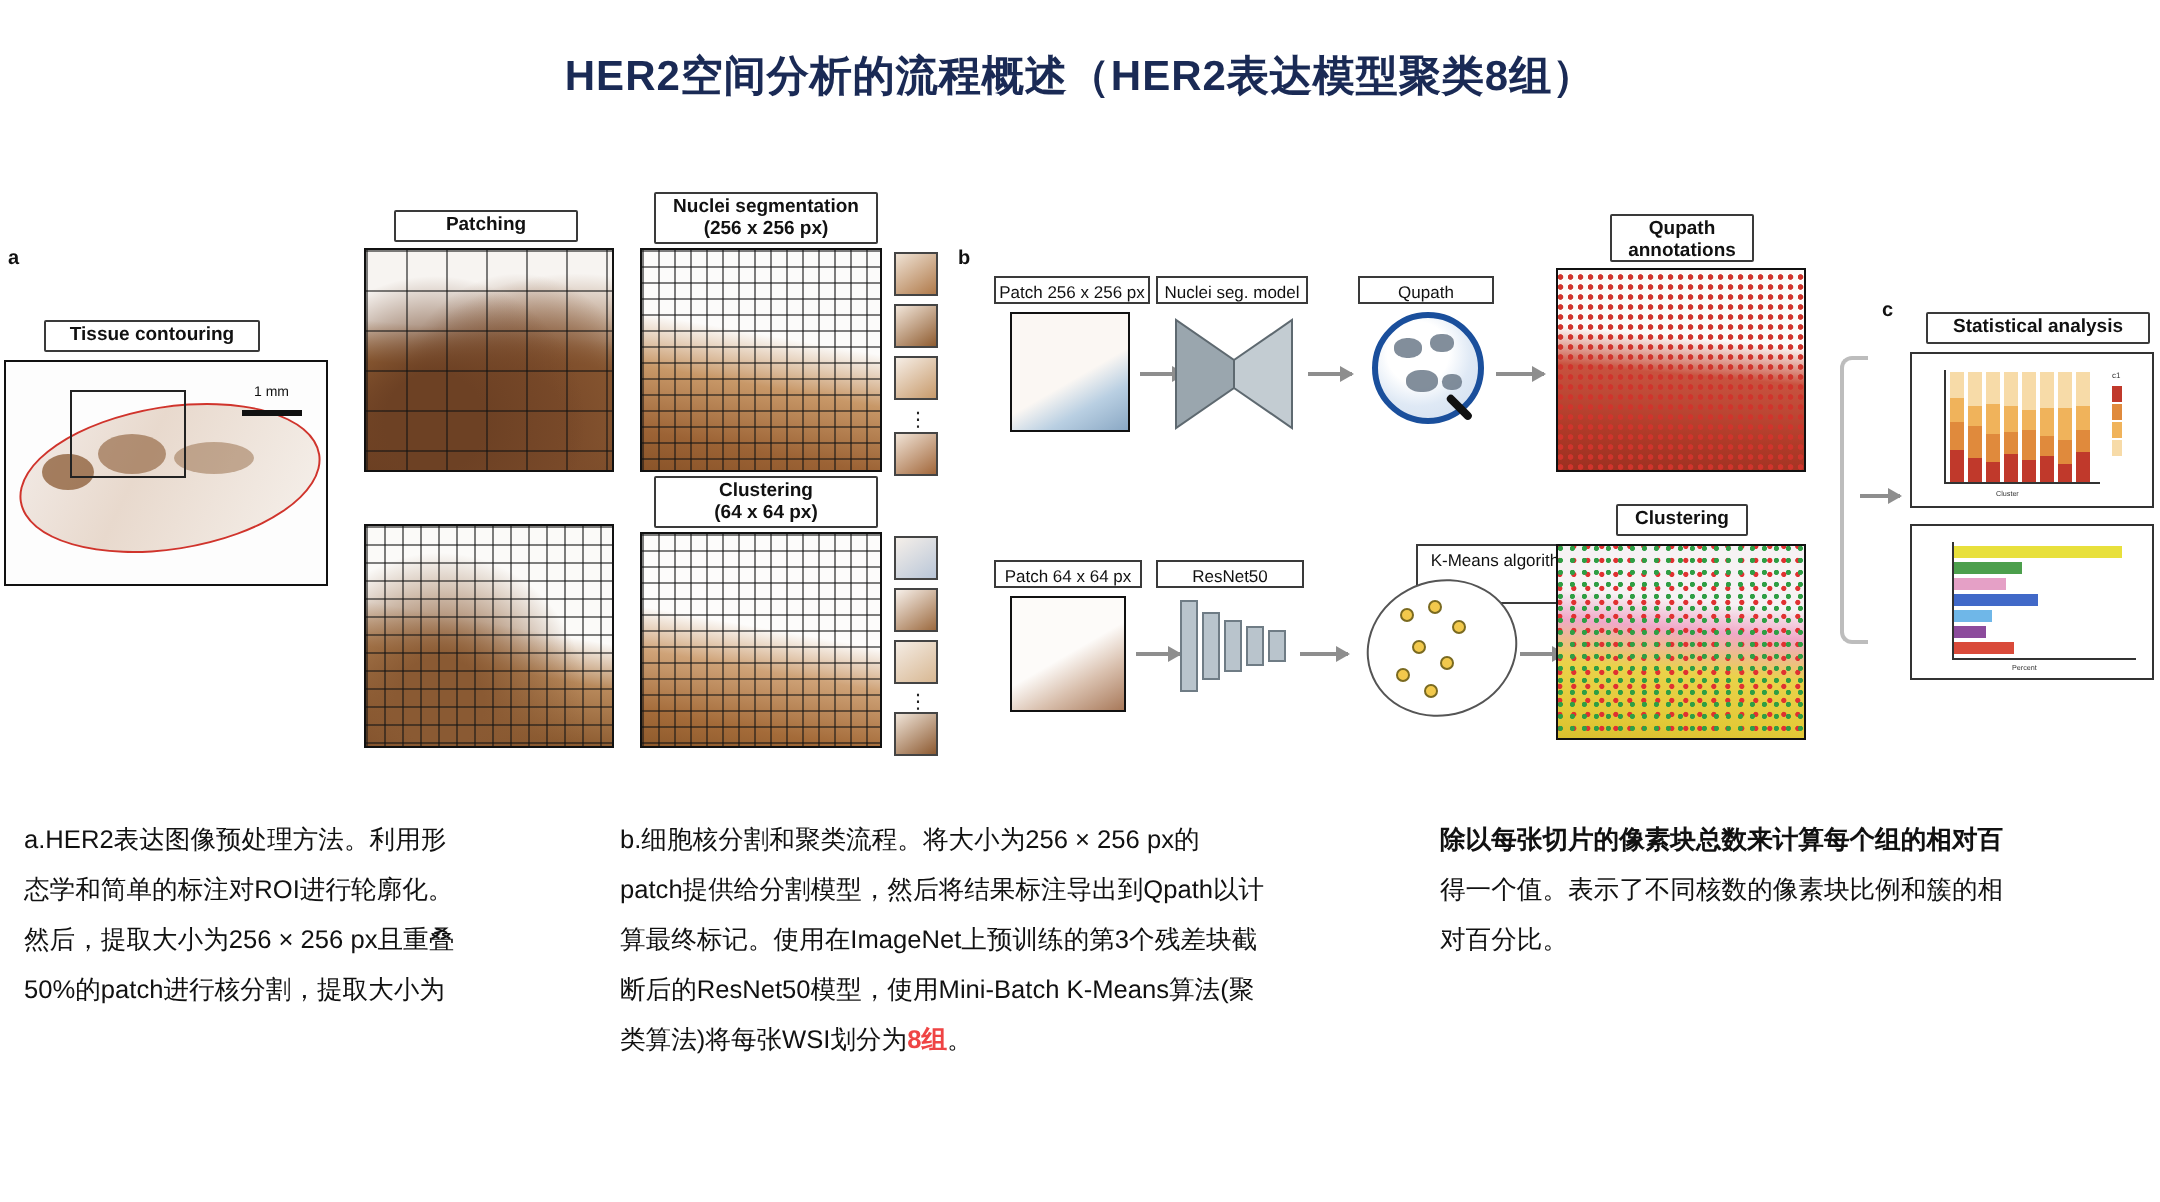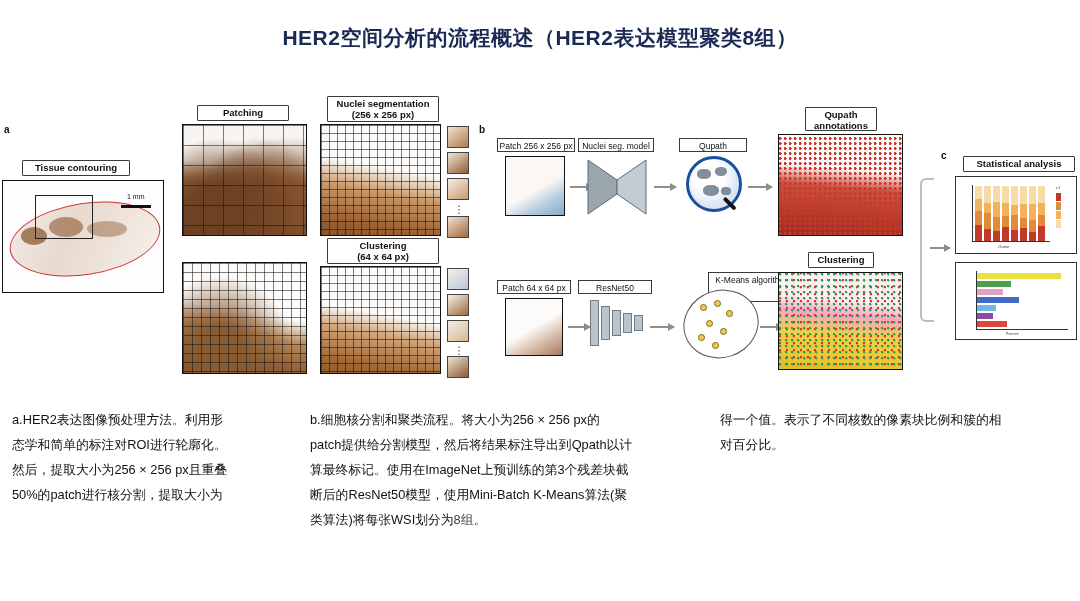--- a/index.html
+++ b/index.html
@@ -255,21 +255,21 @@
 
   
   .caption {
     position: absolute;
     font-size: 12.8px;
     line-height: 1.95;
     color: #111;
     font-family: "Liberation Sans", sans-serif;
   }
   .caption b { font-weight: bold; }
-  .blue { color: #404040; font-weight: normal; }
+  .blue { color: #ef4444; font-weight: bold; }
 </style>
 </head>
 <body>
 
 <div class="title">HER2空间分析的流程概述（HER2表达模型聚类8组）</div>
 
 <div class="sec-letter" style="left:4px; top:124px;">a</div>
 
 <div class="panel-label" style="left:22px; top:160px; width:108px; height:16px;">Tissue contouring</div>
 
@@ -473,15 +473,16 @@
   <div>b.细胞核分割和聚类流程。将大小为256 × 256 px的</div>
   <div>patch提供给分割模型，然后将结果标注导出到Qpath以计</div>
   <div>算最终标记。使用在ImageNet上预训练的第3个残差块截</div>
   <div>断后的ResNet50模型，使用Mini-Batch K-Means算法(聚</div>
   <div>
     <span>类算法)将每张WSI划分为</span><span class="blue">8组</span><span>。</span>
   </div>
 </div>
 
 <div class="caption" style="left:720px; top:408px; width:356px;">
+  <div><b>除以每张切片的像素块总数来计算每个组的相对百</b></div>
   <div>得一个值。表示了不同核数的像素块比例和簇的相</div>
   <div>对百分比。</div>
 </div>
 
 </body></html>

